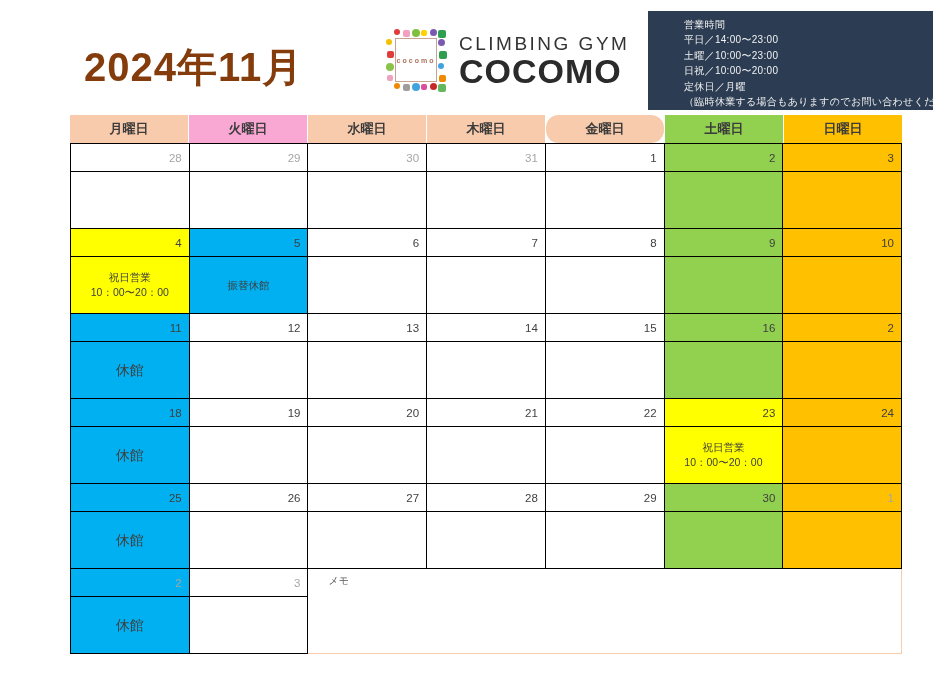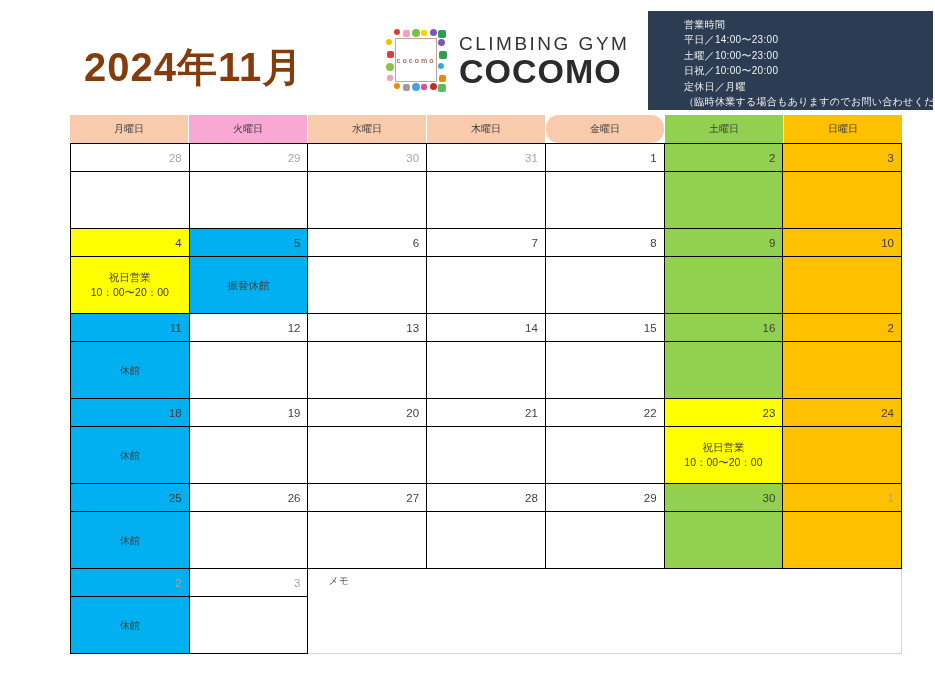--- a/index.html
+++ b/index.html
@@ -33,41 +33,41 @@
     position:absolute; left:648px; top:11px; width:285px; height:99px;
     padding:6px 10px 0 10px; color:#f2f2f2;
     font-size:10px; line-height:15.4px; letter-spacing:0.3px;
   }
   .hours .line { white-space:nowrap; }
   
   .calendar { position:absolute; left:70px; top:115px; width:832px; }
   .cal-head { display:flex; height:28px; }
   .cal-head .hcell {
     flex:1 1 0; display:flex; align-items:center; justify-content:center;
-    font-size:10px; color:#3b3b3b; border-left:1px solid #ffffff;
+    font-size:13px; color:#3b3b3b; border-left:1px solid #ffffff;font-weight:bold;
   }
   .cal-head .hcell:first-child { border-left:none; }
   .cal-grid {
     display:grid; width:832px;
     grid-template-columns:repeat(7,1fr);
     grid-template-rows:repeat(6,28px 57px);
     border-top:1px solid #000; border-left:1px solid #000;
     background:#ffffff;
   }
   .dcell {
     border-right:1px solid #000; border-bottom:1px solid #000;
     display:flex; align-items:center; justify-content:flex-end;
     padding-right:7px; font-size:11.5px;
   }
   .ncell {
     border-right:1px solid #000; border-bottom:1px solid #000;
     display:flex; flex-direction:column; align-items:center; justify-content:center;
     text-align:center; font-size:10.5px; line-height:15px; color:#3f3f3f;
   }
-  .ncell.big { font-size:10px; }
+  .ncell.big { font-size:14px; }
   .memo-cell {
     background:#ffffff; font-size:10px; color:#595959;
     padding:5px 0 0 20px;
   }
 </style>
 </head>
 <body>
 
 <div class="page">
 

